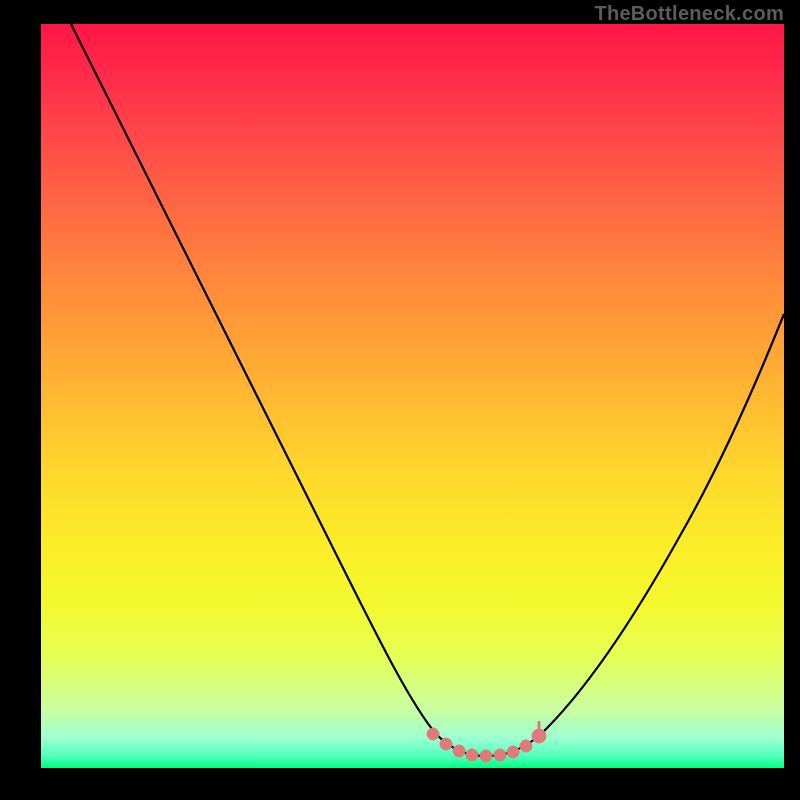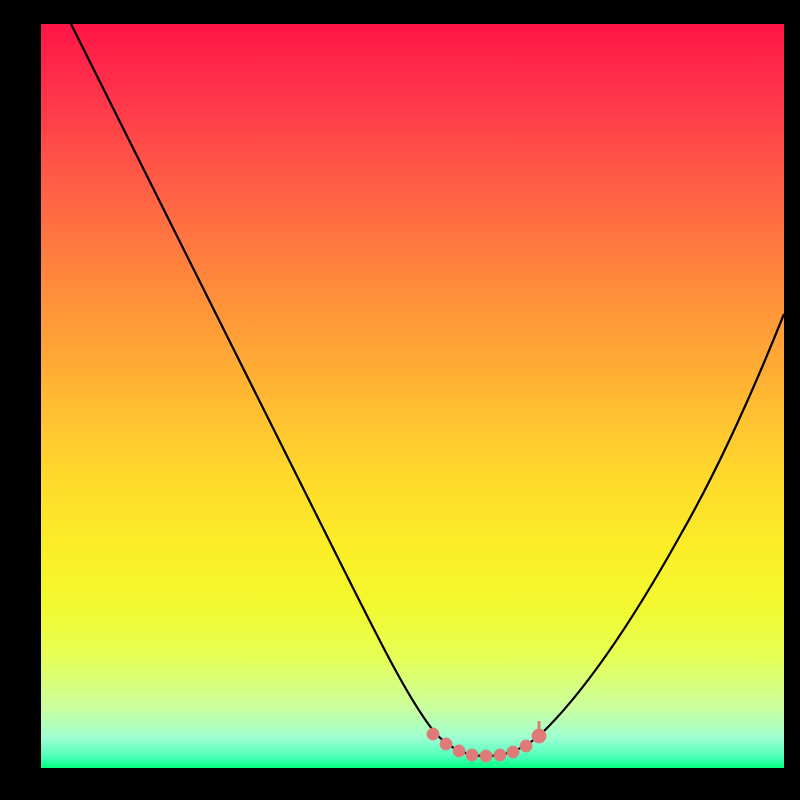--- a/index.html
+++ b/index.html
@@ -79,13 +79,14 @@
         <circle cx="431" cy="731" r="6"></circle>
         <circle cx="445" cy="732" r="6"></circle>
         <circle cx="459" cy="731" r="6"></circle>
         <circle cx="472" cy="728" r="6"></circle>
         <circle cx="485" cy="722" r="6"></circle>
         <circle cx="498" cy="712" r="7"></circle>
         <line x1="498" y1="712" x2="498" y2="697" stroke-width="3"></line>
       </g>
     </svg>
   </div>
+  <div class="attrib">TheBottleneck.com</div>
 </div>
 
 </body></html>

